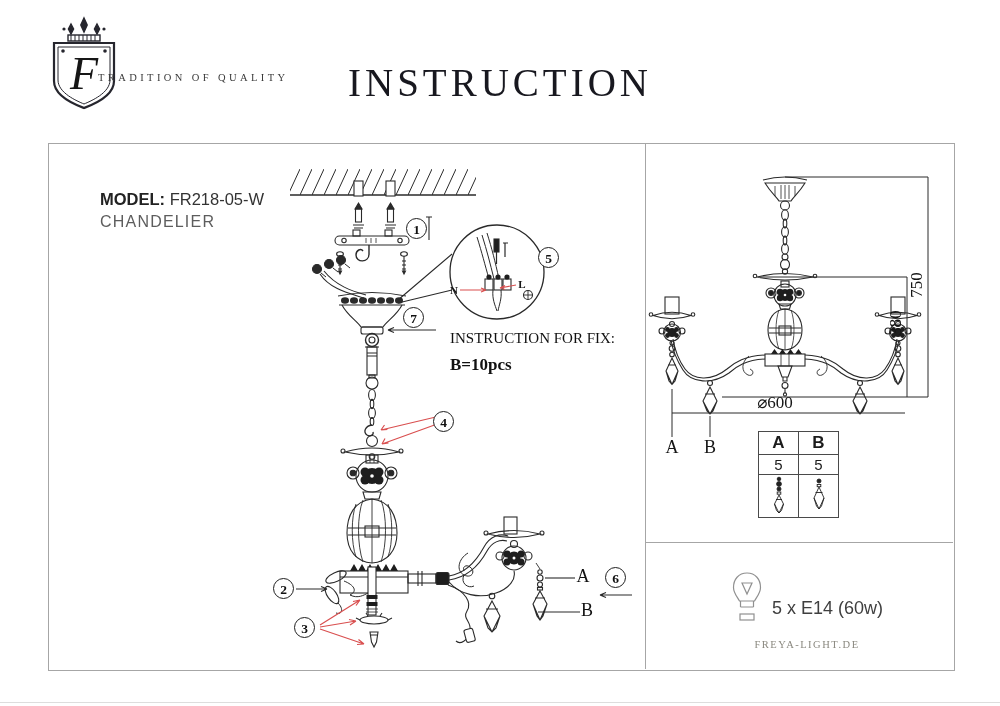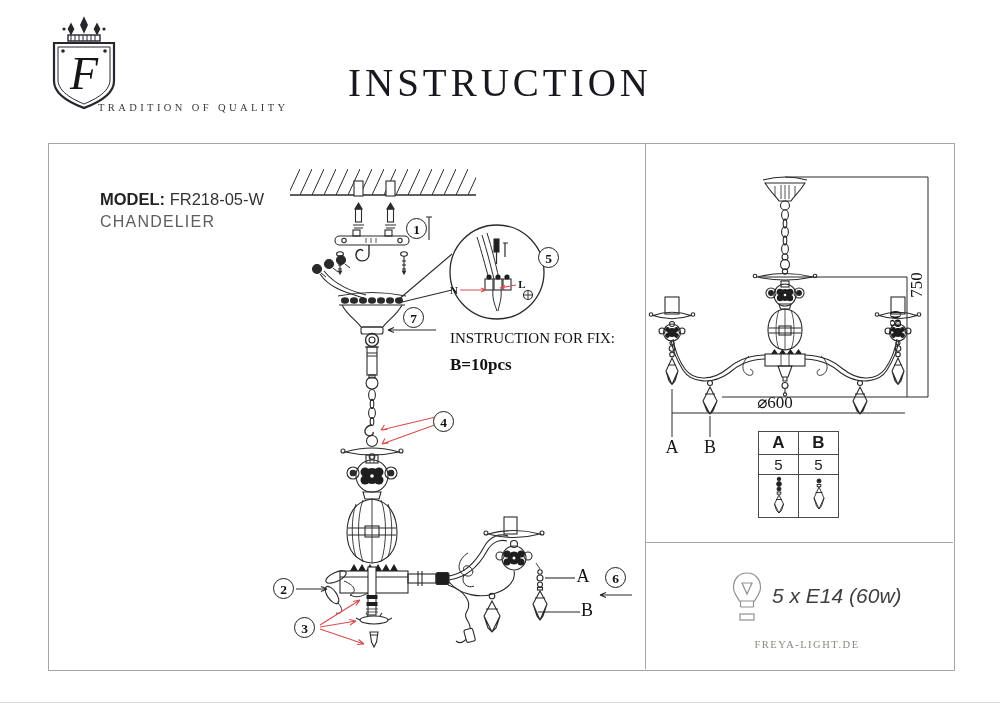--- a/index.html
+++ b/index.html
@@ -2,21 +2,21 @@
 <html><head>
 <meta charset="utf-8">
 <style>
   html,body{margin:0;padding:0;background:#fff;}
   #page{position:relative;width:1000px;height:706px;background:#fff;overflow:hidden;
         font-family:"Liberation Sans",sans-serif;color:#1c1c1c;}
   .abs{position:absolute;}
   
   #brand{left:94px;top:36px;font-family:"Liberation Serif",serif;font-weight:bold;
          font-size:42px;letter-spacing:11px;color:#262630;}
-  #tagline{left:98px;top:102px;font-size:10.5px;letter-spacing:3.4px;color:#3a3a3a;
+  #tagline{left:98px;top:72px;font-size:10.5px;letter-spacing:3.4px;color:#3a3a3a;
            font-family:"Liberation Serif",serif;}
   #title{left:330px;top:60px;width:340px;text-align:center;font-family:"Liberation Serif",serif;
          font-size:39px;letter-spacing:4px;color:#18181f;}
   
   #frame{left:48px;top:143px;width:905px;height:526px;border:1px solid #a6a6a6;}
   #vdiv{left:645px;top:143px;width:1px;height:526px;background:#a6a6a6;}
   #hdiv{left:646px;top:542px;width:307px;height:1px;background:#a6a6a6;}
   #scanline{left:0;top:702px;width:1000px;height:1px;background:#ddd;}
   
   #model{left:100px;top:190px;font-size:16.5px;color:#333;}
@@ -33,21 +33,21 @@
            line-height:21px;text-align:center;color:#111;background:#fff;box-sizing:border-box;}
   
   .ablabel{font-family:"Liberation Serif",serif;font-size:18px;color:#111;width:16px;text-align:center;}
   
   #ptable{left:758px;top:431px;border-collapse:collapse;}
   #ptable td{border:1px solid #4a4a4a;width:39px;text-align:center;padding:0;}
   #ptable .hd{font-size:17px;font-weight:bold;height:22px;}
   #ptable .ct{font-size:15px;height:19px;}
   #ptable .ic{height:42px;}
   
-  #bulbspec{left:772px;top:584px;font-size:21px;color:#3f3f3f;font-style:italic;}
+  #bulbspec{left:772px;top:598px;font-size:18px;color:#3f3f3f;}
   #footer{left:645px;top:639px;width:324px;text-align:center;font-family:"Liberation Serif",serif;
           font-size:10.5px;letter-spacing:1.5px;color:#8a887f;}
   svg{display:block;}
   text{font-family:"Liberation Serif",serif;fill:#161616;}
 </style>
 </head>
 <body>
 
 <div id="page">
 

